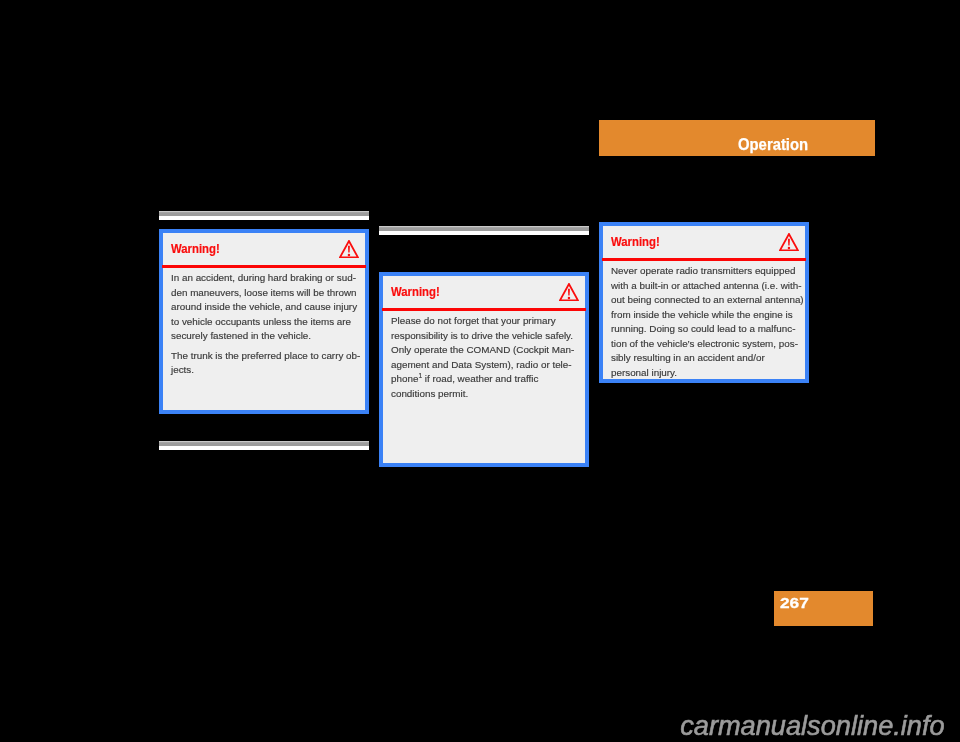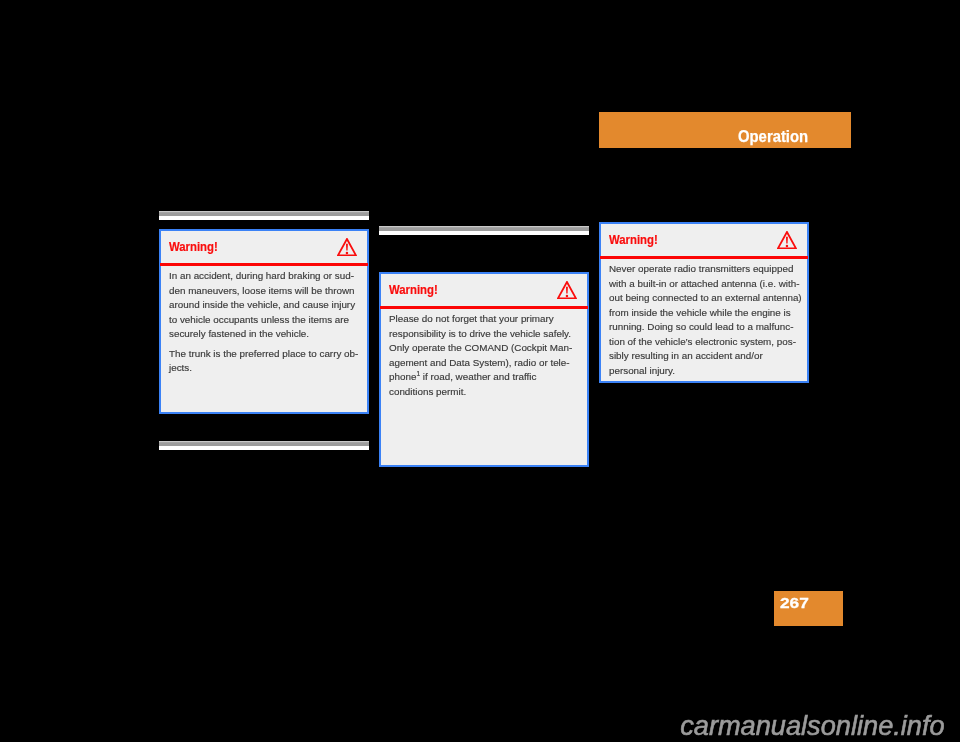--- a/index.html
+++ b/index.html
@@ -1,38 +1,38 @@
 <!DOCTYPE html>
 <html><head>
 <meta charset="utf-8">
 <title>Operation 267</title>
 <style>
   html,body{margin:0;padding:0;}
   body{width:960px;height:742px;background:#000;font-family:"Liberation Sans",sans-serif;overflow:hidden;-webkit-font-smoothing:antialiased;}
   .page{position:absolute;left:0;top:0;width:960px;height:742px;}
 
   .chapter-header .label,.wbox .title,.wbox .body p,.pagenum .num,.watermark{filter:opacity(.999);}
-  .chapter-header{position:absolute;left:599px;top:112px;width:252px;height:36px;background:#e3892d;}
+  .chapter-header{position:absolute;left:599px;top:120px;width:276px;height:36px;background:#e3892d;}
   .chapter-header .label{position:absolute;left:139.1px;top:15.5px;color:#ffffff;font-weight:bold;font-size:16.3px;line-height:16.3px;transform:scaleX(.912);transform-origin:left top;white-space:nowrap;-webkit-text-stroke:0.25px #ffffff;}
 
   .rule{position:absolute;}
   .rule .g{height:5.1px;background:linear-gradient(to bottom,#c9c9c9 0,#c9c9c9 1.1px,#9c9c9c 1.6px,#9c9c9c 100%);}
   .rule .w{height:4.2px;background:#ffffff;}
 
-  .wbox{position:absolute;background:#efefef;box-sizing:border-box;border:2px solid #3b82f6;}
+  .wbox{position:absolute;background:#efefef;box-sizing:border-box;border:4px solid #3b82f6;}
   .wbox .head{position:relative;height:31.9px;}
   .wbox .title{position:absolute;left:8.4px;top:9.2px;color:#fa0d0d;font-weight:bold;font-size:13px;line-height:13px;transform:scaleX(.872);transform-origin:left top;white-space:nowrap;-webkit-text-stroke:0.2px #fa0d0d;}
   .wbox .tri{position:absolute;left:176.4px;top:7.0px;width:19.9px;height:18.4px;line-height:0;}
   .wbox .hr{position:absolute;left:-1px;right:-1px;height:2.9px;background:#fc0505;}
   .wbox .body{padding:6.4px 2px 0 8.0px;}
   .wbox .body p{margin:0;color:#3a3a3a;font-size:9.85px;line-height:14.5px;white-space:nowrap;-webkit-text-stroke:0.16px #3a3a3a;}
   .wbox .body p + p{margin-top:4.8px;}
   sup{font-size:6.6px;vertical-align:super;line-height:0;}
 
-  .pagenum{position:absolute;left:774px;top:591px;width:69px;height:35px;background:#e3892d;}
+  .pagenum{position:absolute;left:774px;top:591px;width:82px;height:35px;background:#e3892d;padding-left:17px;}
   .pagenum .num{position:absolute;left:6.3px;top:4.1px;color:#ffffff;font-weight:bold;font-size:15.0px;line-height:15.0px;white-space:nowrap;transform:scaleX(1.15);transform-origin:left top;-webkit-text-stroke:0.3px #ffffff;}
 
   .watermark{position:absolute;left:680.2px;top:711.6px;color:#9b9b9b;font-size:27.2px;line-height:27.2px;white-space:nowrap;font-style:italic;-webkit-text-stroke:0.6px #9b9b9b;}
 </style>
 </head>
 <body>
 
 <div class="page">
 
   <div class="chapter-header">

